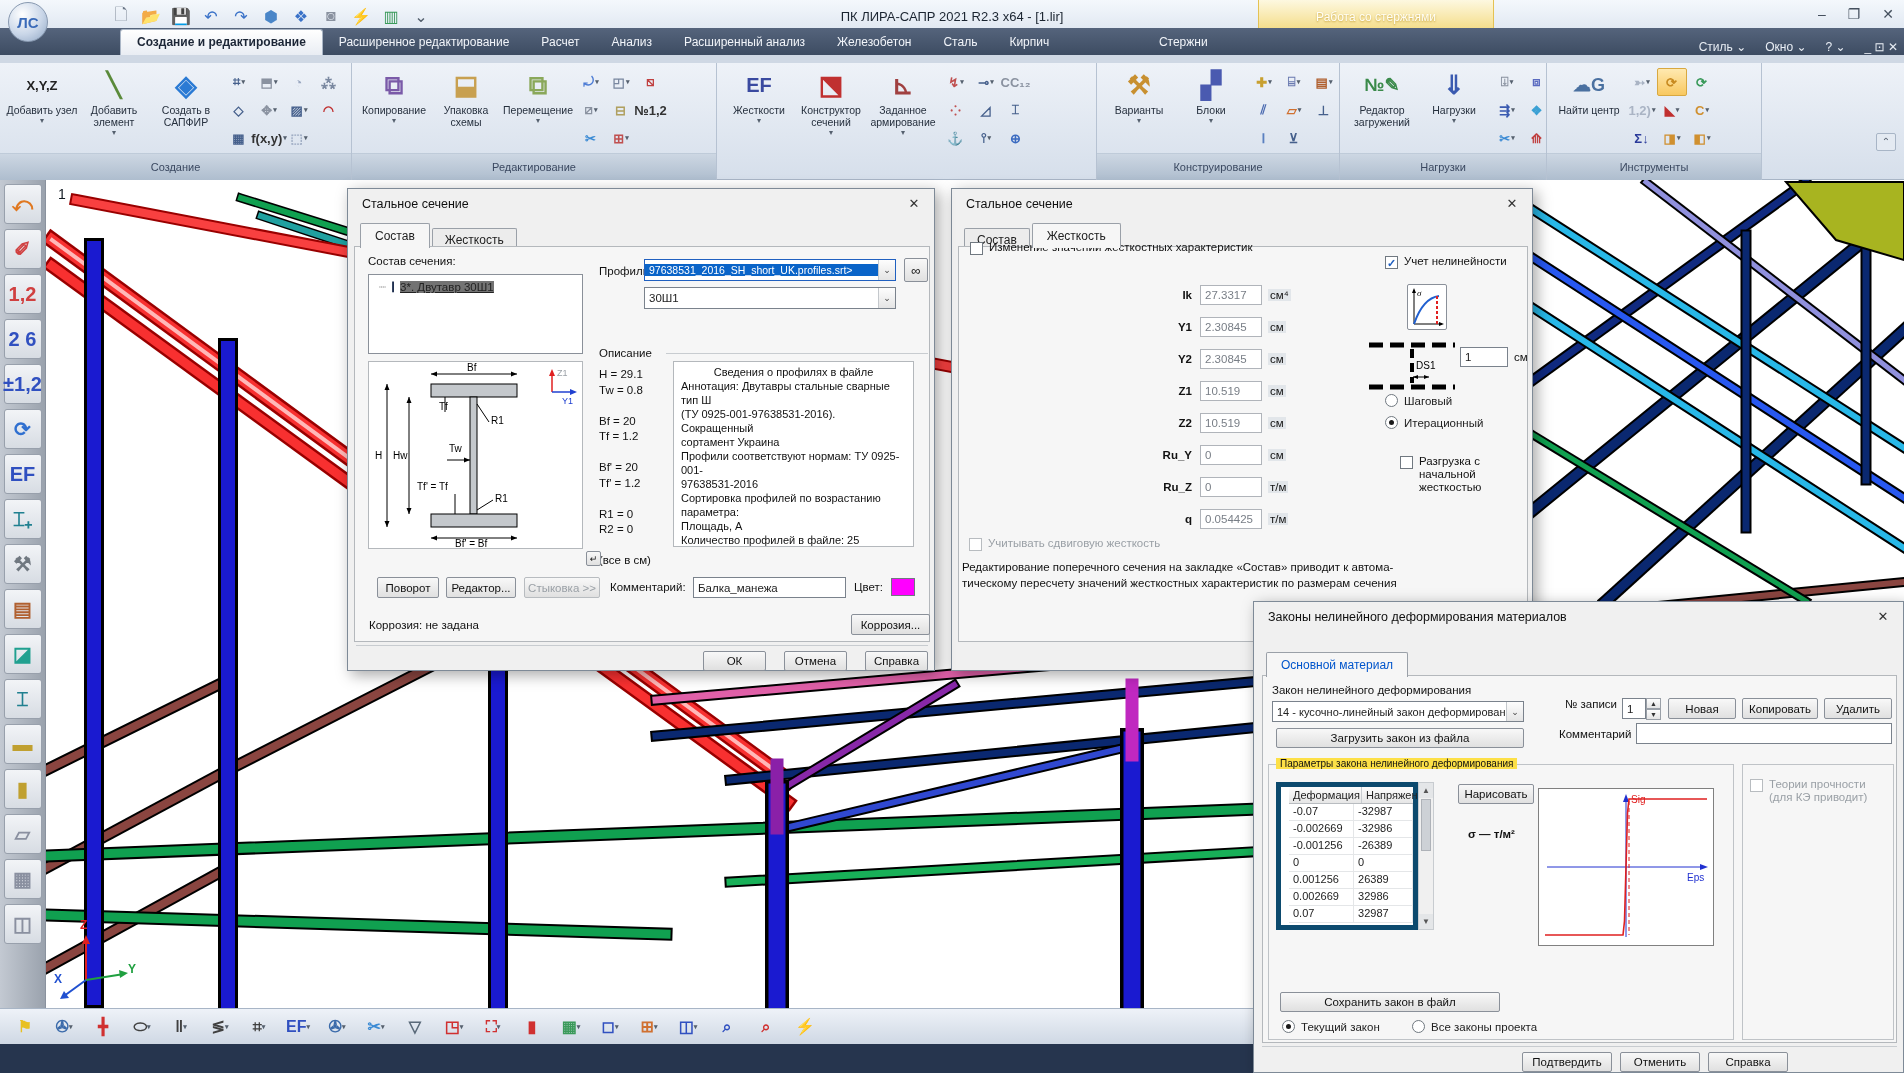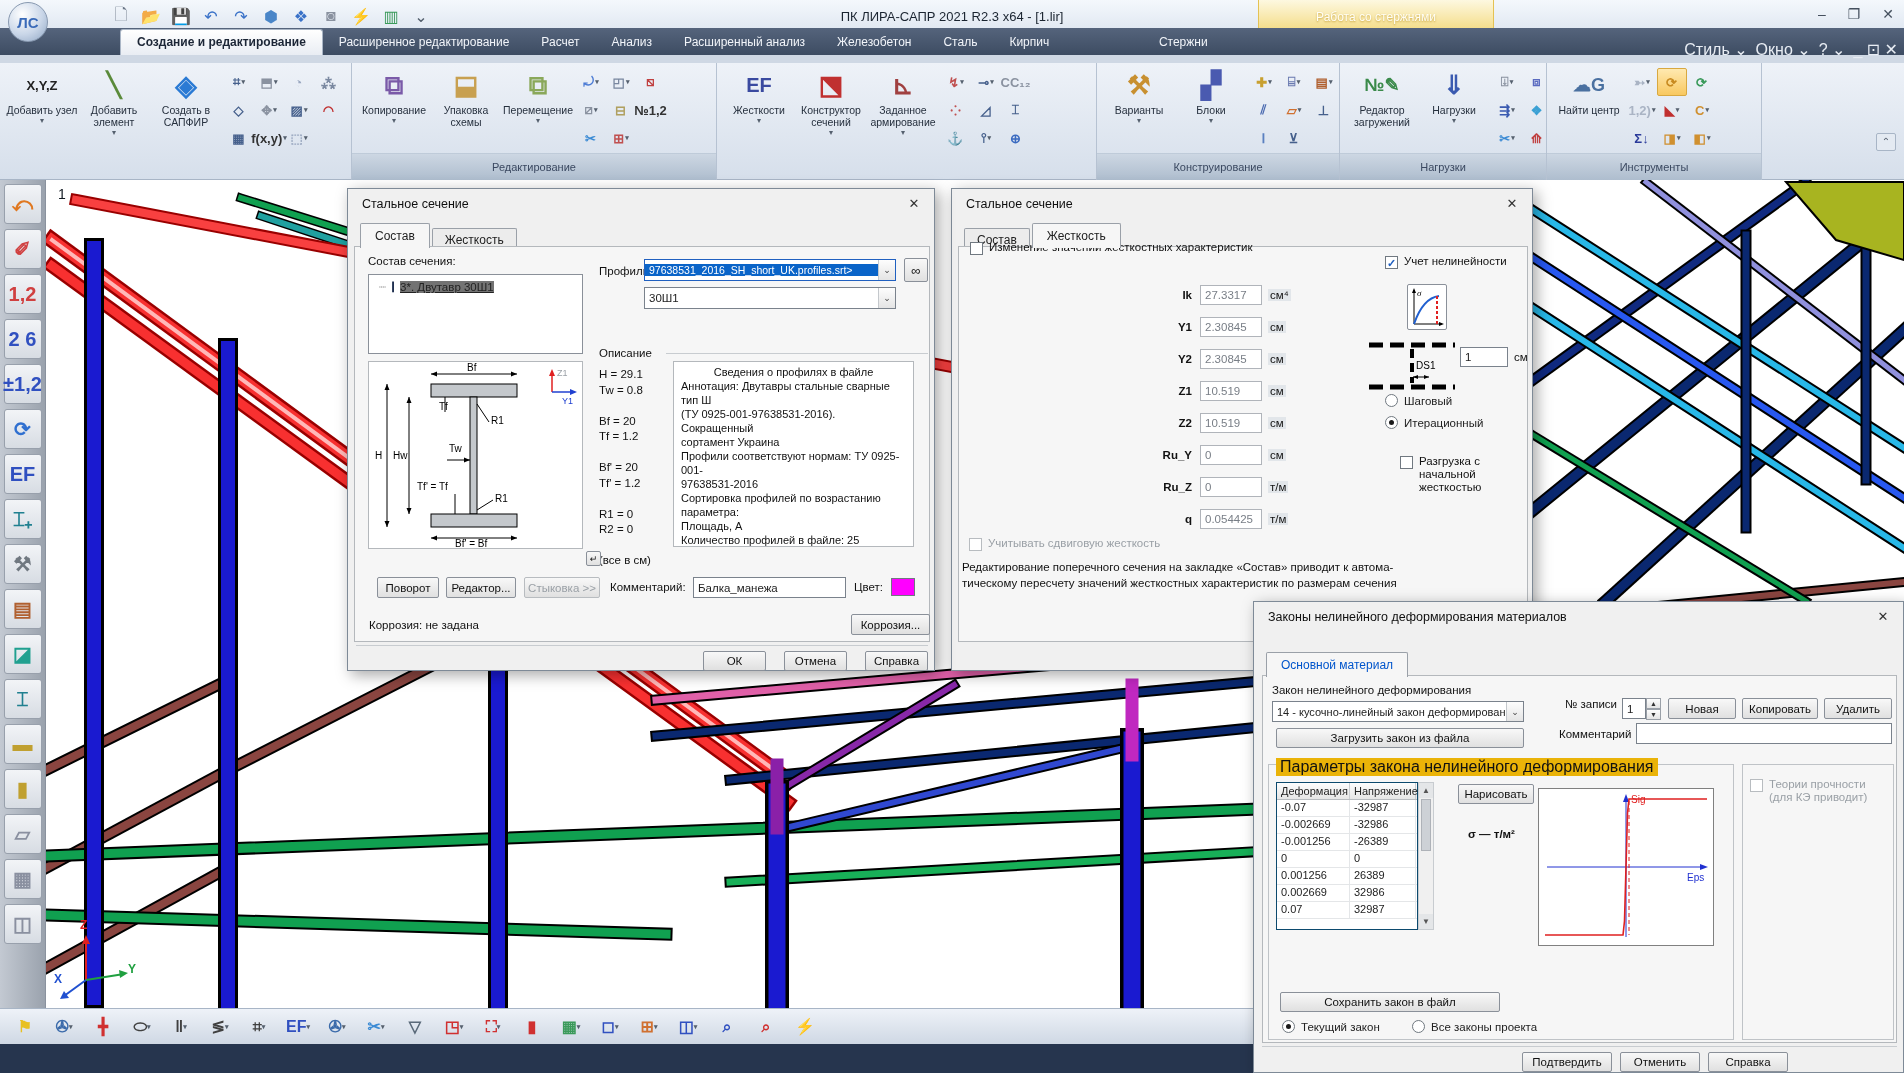--- a/index.html
+++ b/index.html
@@ -24,21 +24,21 @@
   .winctl { position:absolute; right:10px; top:6px; display:flex; gap:22px; color:#45505e; font-size:14px; }
   .winctl span { cursor:default; }
 
   
   .tabrow { position:absolute; left:0; top:28px; width:1904px; height:27px;
     background:linear-gradient(#55647c,#3d4c62); display:flex; align-items:flex-end; }
   .rtab { color:#f2f5fa; font-size:12px; padding:5px 16px 6px 16px; white-space:nowrap; }
   .rtab.active { background:linear-gradient(#ffffff,#e9edf3); color:#1c2636; border-radius:3px 3px 0 0;
     border:1px solid #aab6c6; border-bottom:none; font-weight:bold; }
   .rtab.context { width:236px; text-align:center; padding-left:0; padding-right:0; }
-  .tabrow-right { position:absolute; right:6px; top:40px; display:flex; gap:8px; color:#e8edf4; font-size:16px; align-items:flex-start;}
+  .tabrow-right { position:absolute; right:6px; top:40px; display:flex; gap:19px; color:#e8edf4; font-size:12px; align-items:flex-start;}
 
   
   .ribbon { position:absolute; left:0; top:63px; width:1904px; height:117px;
     background:linear-gradient(#eef2f8,#d6dfeb); border-bottom:1px solid #a8b5c6; display:flex; }
   .rgroup { position:relative; height:117px; border-right:1px solid #b6c2d2; flex:0 0 auto; }
   .rg-body { display:flex; gap:2px; padding:3px 6px 0 6px; height:89px; }
   .rg-label { position:absolute; left:0; right:0; bottom:0; height:27px;
     background:linear-gradient(#cdd7e3,#aebdce); color:#3a4860; font-size:11px;
     text-align:center; line-height:26px; border-top:1px solid #bfcbd9; }
   .bb { width:72px; height:84px; display:flex; flex-direction:column; align-items:center; border-radius:3px; }
@@ -98,34 +98,34 @@
   .lbl { position:absolute; font-size:11.5px; color:#111; white-space:nowrap; }
   .chk { position:absolute; display:flex; gap:6px; font-size:11.5px; color:#111; align-items:flex-start;}
   .chk .box { width:13px; height:13px; border:1px solid #707880; background:#fff; flex:0 0 auto;
     font-size:11px; line-height:12px; text-align:center; color:#2060c0; font-weight:bold; margin-top:1px;}
   .chk.disabled, .chk.disabled .box { color:#9aa0a6; border-color:#b8bcc0; }
   .radio { position:absolute; display:flex; gap:6px; font-size:11.5px; align-items:center; }
   .radio .dotbox { width:13px; height:13px; border:1px solid #707880; border-radius:50%; background:#fff; position:relative;}
   .radio.on .dotbox::after { content:""; position:absolute; left:3px; top:3px; width:5px; height:5px; border-radius:50%; background:#1a1a1a; }
   .groupline { position:absolute; border-top:1px solid #c8ccd0; }
   .fset { position:absolute; border:1px solid #bfc3c7; }
-  .fset-legend { position:absolute; background:#eab308; padding:0 4px; font-size:16px; color:#111; }
+  .fset-legend { position:absolute; background:#fde047; padding:0 4px; font-size:10px; color:#111; }
 
   
   .treebox { position:absolute; background:#fff; border:1px solid #8a9099; }
   .tree-item { display:flex; align-items:center; gap:5px; padding:4px 2px 0 10px; font-size:11.5px; }
   .tree-item .ti-icon { color:#203050; font-weight:bold; font-size:14px; }
   .infobox { position:absolute; background:#fff; border:1px solid #b4b8bc; font-size:11px; line-height:14px;
     padding:3px 7px; color:#111; overflow:hidden;}
   .infobox .center { text-align:center; }
   .paramcol { position:absolute; font-size:11.5px; line-height:15.5px; color:#111; white-space:pre; }
   .swatch { position:absolute; border:1px solid #707880; }
 
   
-  .ltable { position:absolute; border:1px solid #0c4a6e; background:#fff; font-size:11px; }
+  .ltable { position:absolute; border:5px solid #0c4a6e; background:#fff; font-size:11px;padding-left:8px; }
   .ltable .hrow { display:flex; background:linear-gradient(#fdfdfd,#e6e6e6); border-bottom:1px solid #b8bcc0; }
   .ltable .hcell { padding:2px 4px; border-right:1px solid #c8ccd0; font-size:11px; }
   .ltable .row { display:flex; border-bottom:1px solid #e4e6e8; }
   .ltable .cell { padding:1px 4px; border-right:1px solid #e4e6e8; height:16px; }
   .c1 { width:73px; } .c2 { width:66px; }
   .vscroll { position:absolute; width:16px; background:#f0f0f0; border:1px solid #c8ccd0; }
   .vscroll .arr { height:15px; text-align:center; font-size:8px; color:#555; line-height:15px; background:#e4e6e8; }
   .vscroll .thumb { margin:1px 2px; height:52px; background:#cdd1d6; border:1px solid #aeb2b8; }
 
   .updown { position:absolute; width:15px; display:flex; flex-direction:column; }
@@ -238,20 +238,21 @@
               <div class="sbtn">
                   <span style="color: rgb(122, 136, 160);">⁂</span>
                   <span class="sa"></span>
                 </div>
               <div class="sbtn">
                   <span style="color: rgb(192, 48, 48);">◠</span>
                   <span class="sa"></span>
                 </div>
             </div>
           </div>
+          <div class="rg-label">Создание</div>
         </div>
         <div class="rgroup" style="width: 365px;">
           <div class="rg-body">
             <div style="display:flex;">
 
             <div class="bb">
                   <div class="bi" style="color: rgb(122, 90, 168); font-size: 26px;">⧉</div>
                   <div class="bc">Копирование</div>
                   <div class="ba">▾</div>
                 </div>

